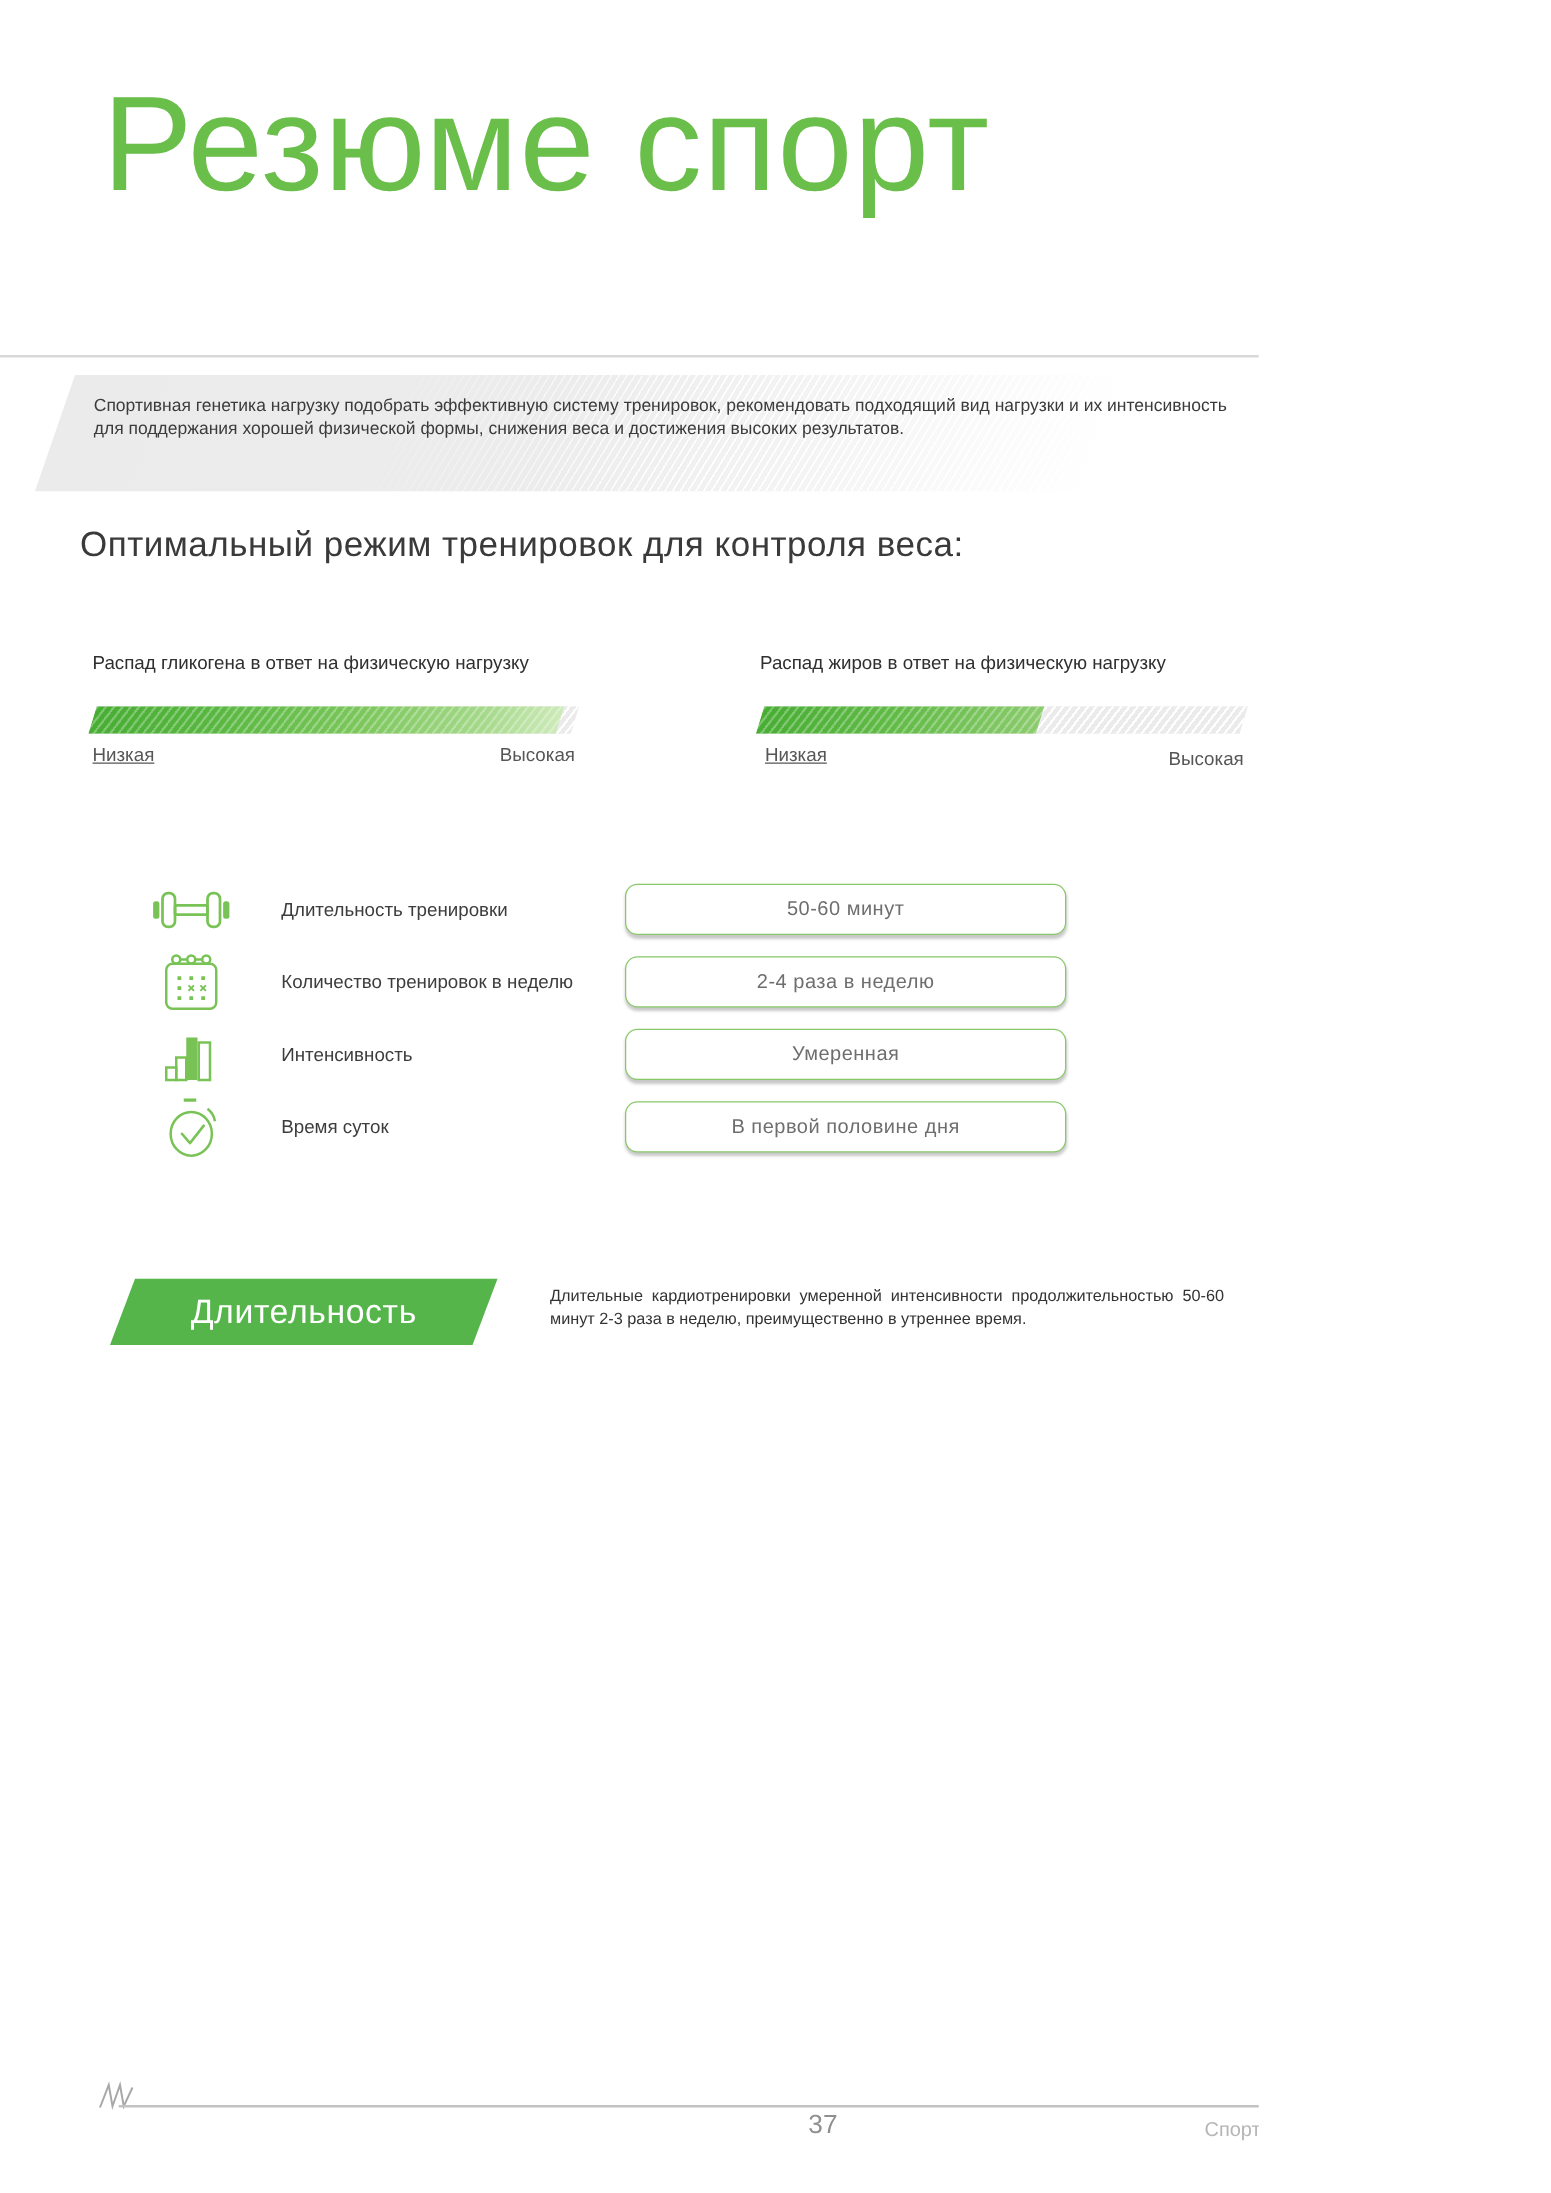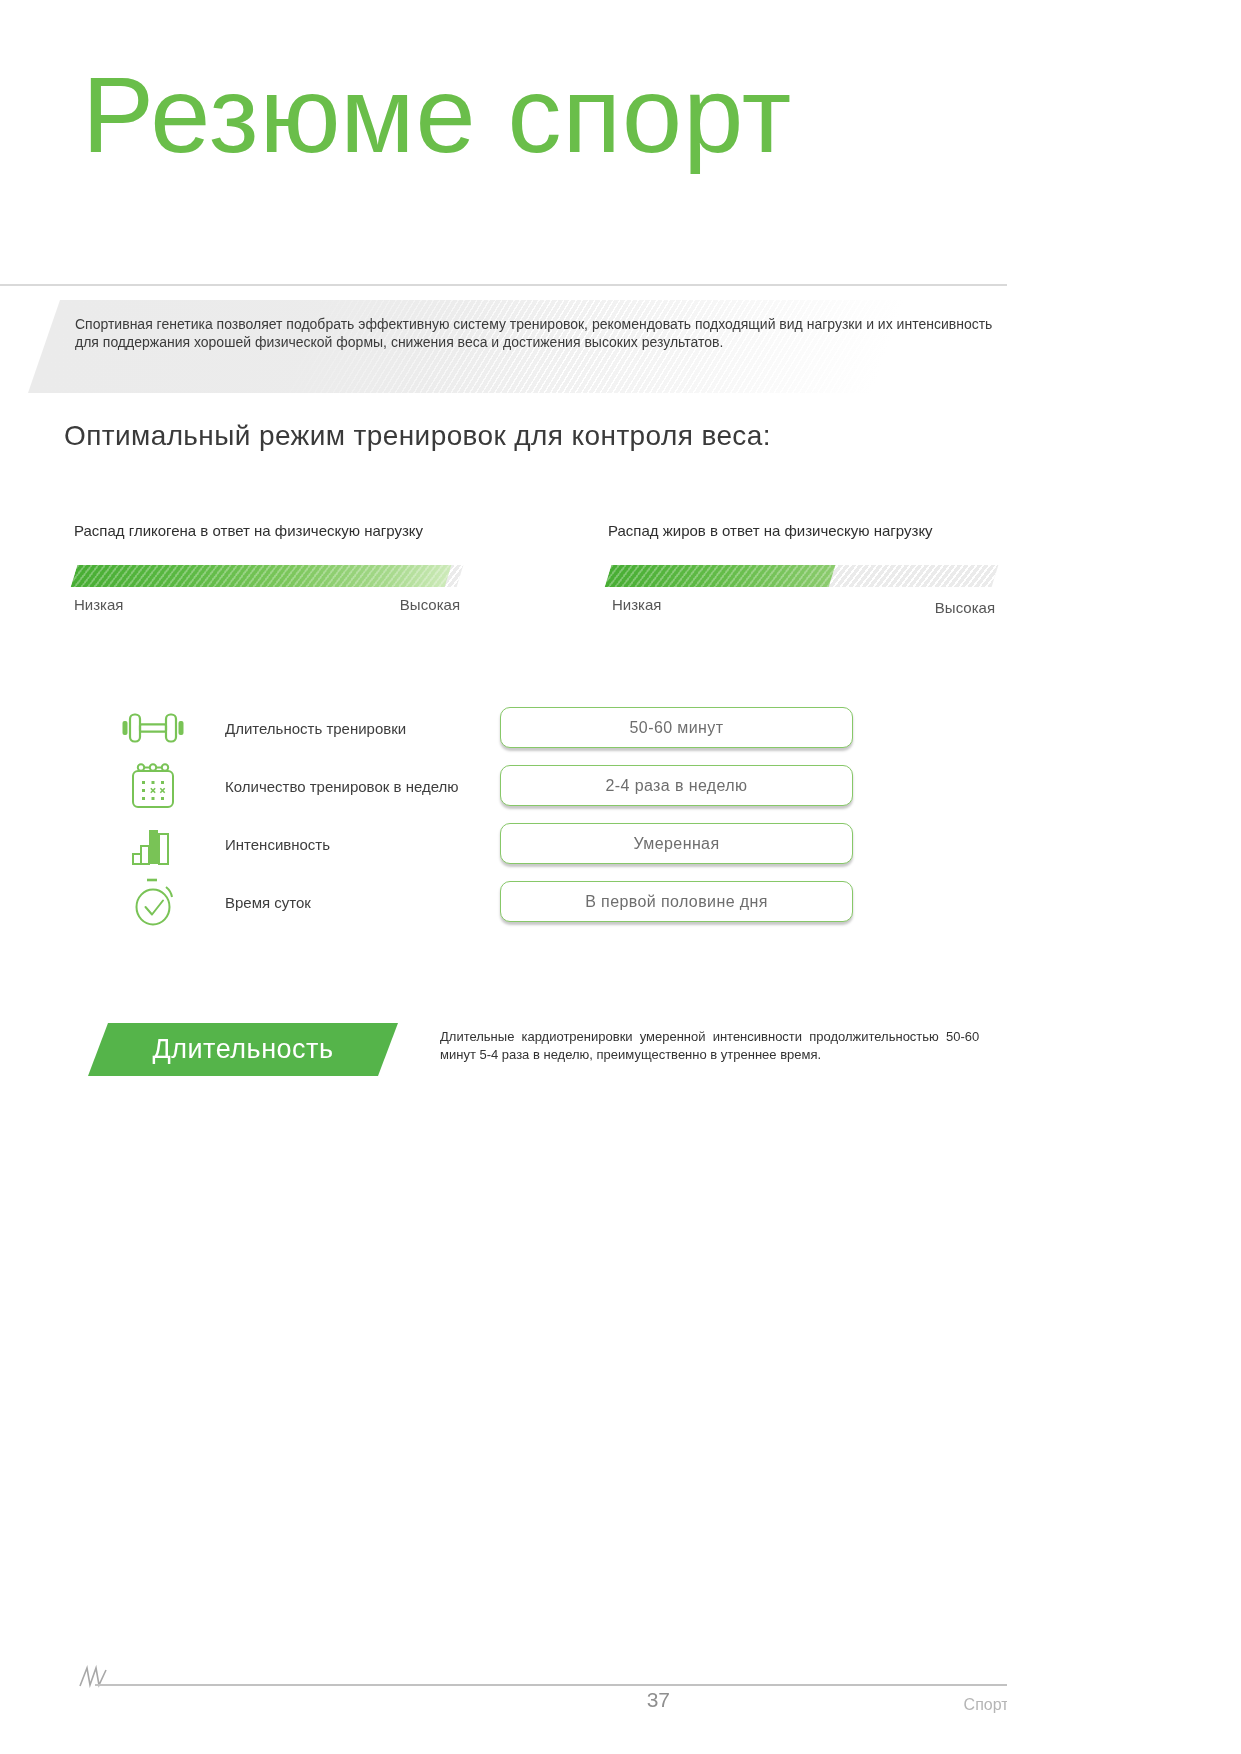--- a/index.html
+++ b/index.html
@@ -66,21 +66,21 @@
       linear-gradient(to right, #47ad33, #5ab842 28%, #7cc75c 58%, #a6d98b 84%, #cdeab9 100%);
   }
   .bar-fill.fill-b2 {
     background:
       repeating-linear-gradient(115deg, rgba(255,255,255,.3) 0 2px, transparent 2px 6px),
       linear-gradient(to right, #47ad33, #64bc49 52%, #8bcb6d 100%);
   }
   .bar-scale-low, .bar-scale-high {
     position:absolute; top:74px; font-size:15px; color:#565656; white-space:nowrap;
   }
-  .bar-scale-low { left:0; }
+  .bar-scale-low { left:0;text-decoration:underline; }
   .bar-scale-high { right:0; }
   .bar-block.b2 .bar-scale-low { left:4px; }
   .bar-block.b2 .bar-scale-high { top:77px; }
 
   
   .param-row { position:absolute; left:0; width:1241px; height:41px; }
   .param-row .icon-wrap {
     position:absolute; left:118px; top:0; width:70px; height:41px;
     display:flex; align-items:center; justify-content:center;
   }
@@ -134,21 +134,21 @@
 </head>
 <body>
 
 <div class="page">
 
   <div class="page-title">Резюме спорт</div>
   <div class="top-divider"></div>
 
   <div class="intro-shape"></div>
   <div class="intro-text">
-    <div class="line">Спортивная генетика позволяет подобрать эффективную систему тренировок, рекомендовать подходящий вид нагрузки и их интенсивность</div>
+    <div class="line">Спортивная генетика нагрузку подобрать эффективную систему тренировок, рекомендовать подходящий вид нагрузки и их интенсивность</div>
     <div class="line">для поддержания хорошей физической формы, снижения веса и достижения высоких результатов.</div>
   </div>
 
   <div class="section-heading">Оптимальный режим тренировок для контроля веса:</div>
 
   <div class="bar-block b1">
     <div class="bar-label">Распад гликогена в ответ на физическую нагрузку</div>
     <div class="bar-track">
       <div class="bar-fill" style="width: 97%;"></div>
     </div>
@@ -232,21 +232,21 @@
       </svg>
     </div>
     <div class="param-label">Время суток</div>
     <div class="value-box">В первой половине дня</div>
   </div>
 
   <div class="reco-banner"></div>
   <div class="reco-banner-label">Длительность</div>
   <div class="reco-text">
     <div class="line">Длительные кардиотренировки умеренной интенсивности продолжительностью 50-60</div>
-    <div class="line">минут 5-4 раза в неделю, преимущественно в утреннее время.</div>
+    <div class="line">минут 2-3 раза в неделю, преимущественно в утреннее время.</div>
   </div>
 
   <div class="footer-squiggle-left">
     <svg width="38" height="24" viewBox="0 0 38 24" fill="none" stroke="#a8a8a8" stroke-width="1.6">
       <path d="M2,22 L9,4 L12,21 L18,4 L21,21 L28,6"></path>
     </svg>
   </div>
   <div class="footer-line"></div>
   <div class="footer-flourish-right">
     <svg width="34" height="32" viewBox="0 0 34 32" fill="none" stroke="#a8a8a8" stroke-width="1.6">

